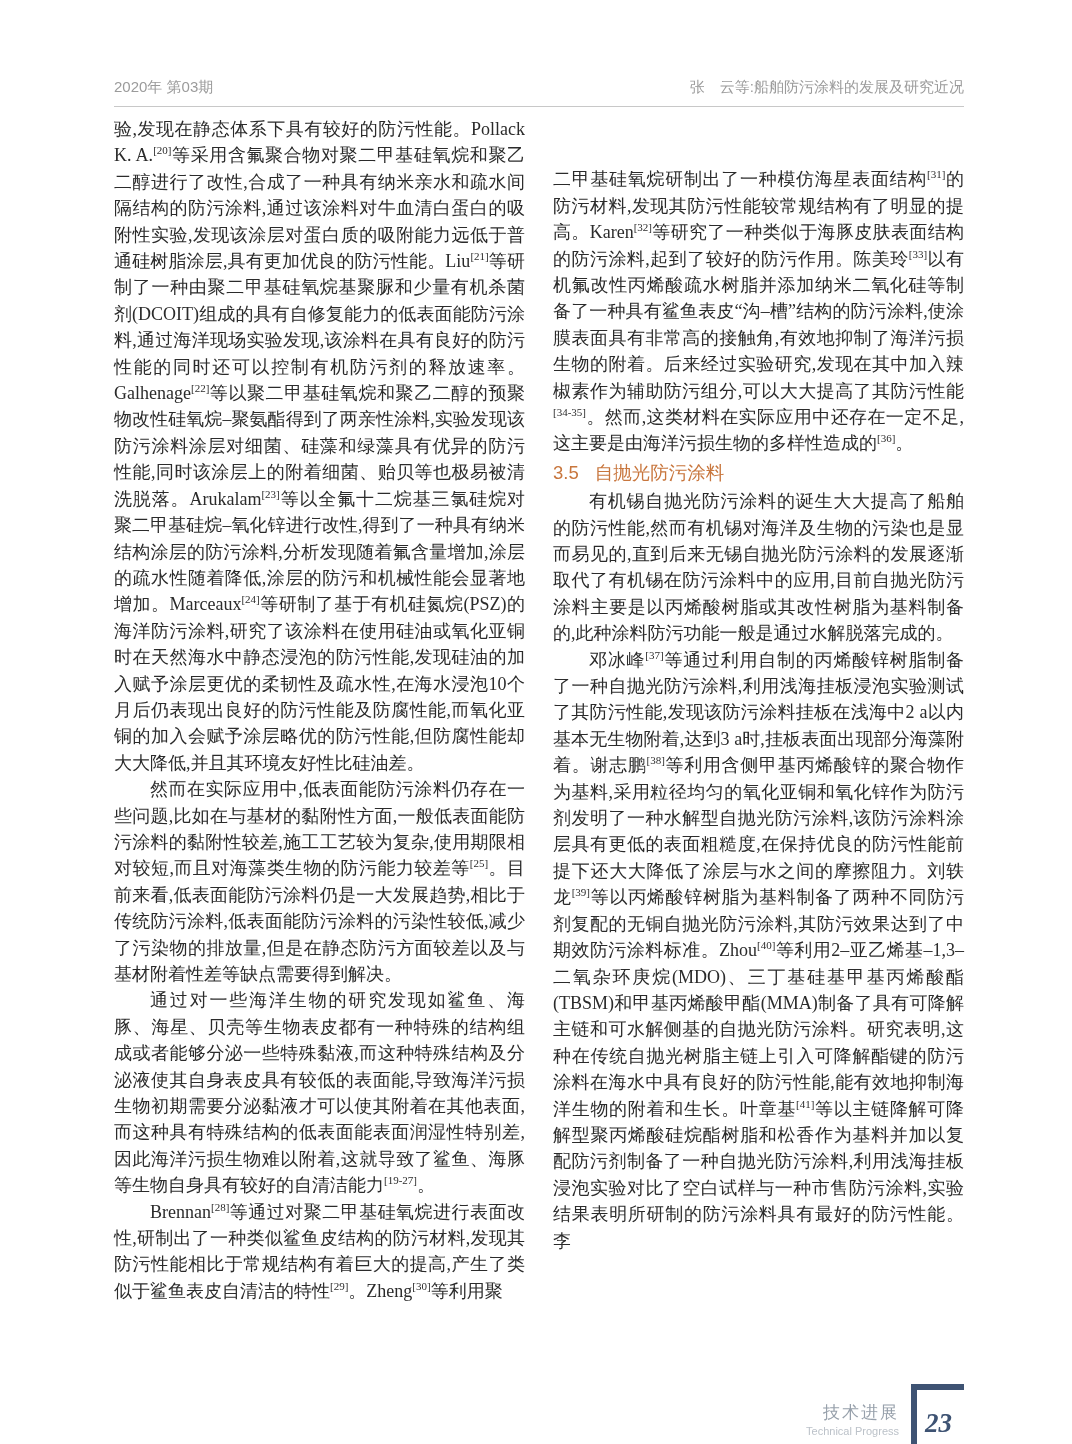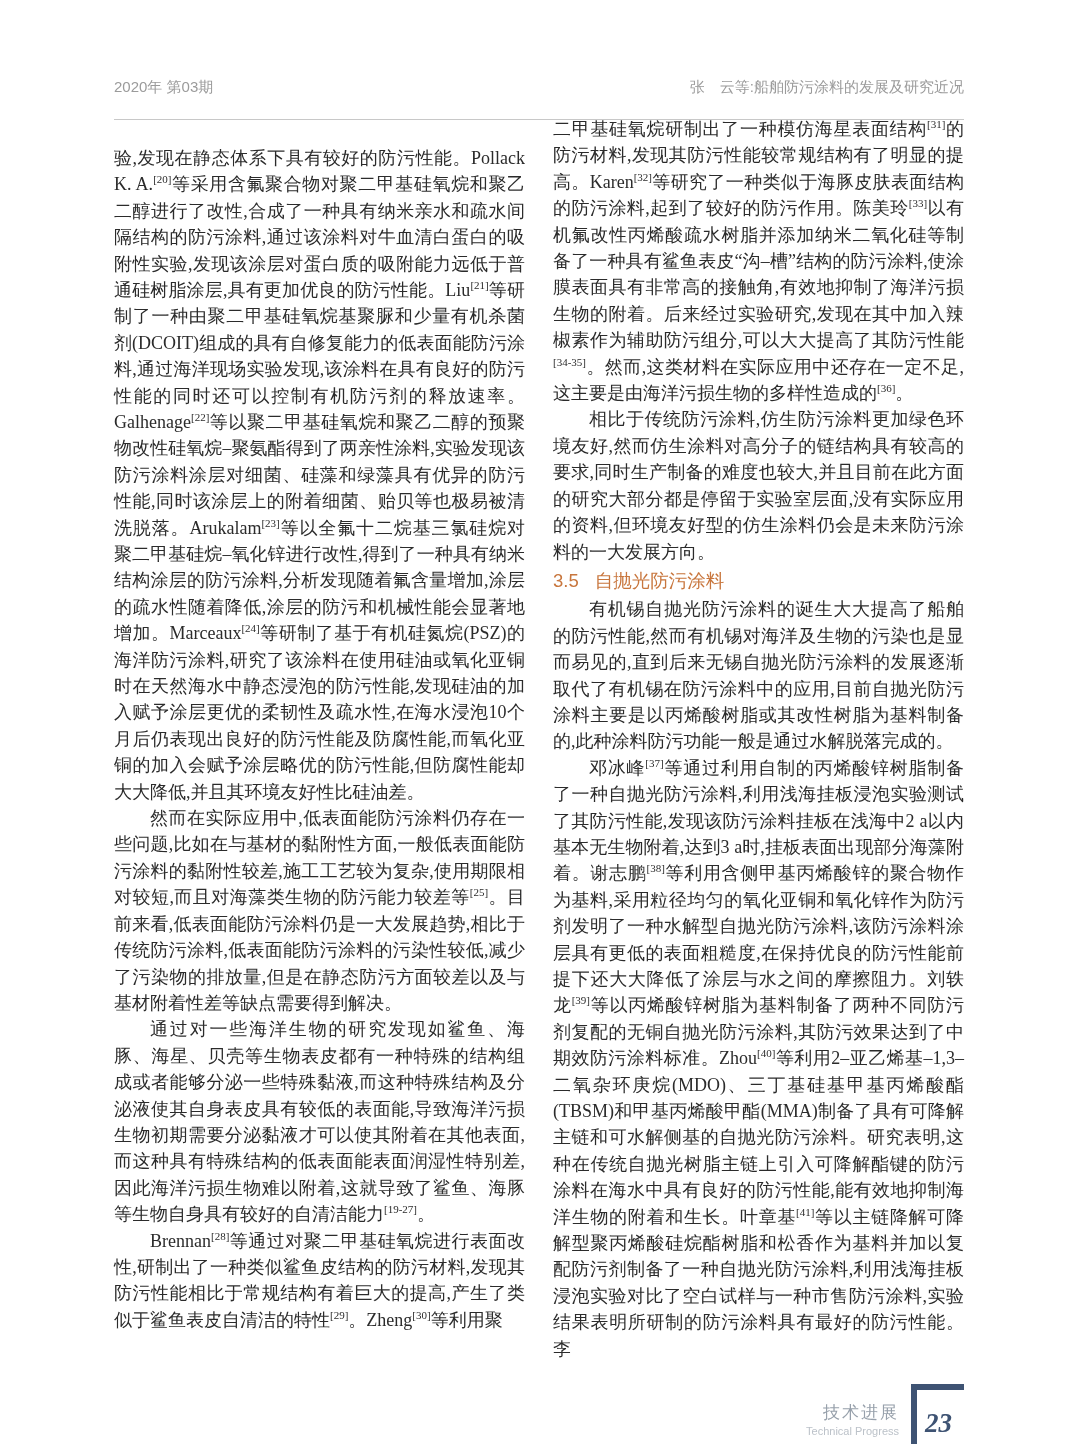--- a/index.html
+++ b/index.html
@@ -11,21 +11,21 @@
     font-family:"Liberation Serif","DejaVu Serif",serif;
     color:#2b2b2b;
     overflow:hidden;
   }
   
   .header {
     position:absolute; top:78px; left:114px; width:850px;
     display:flex; justify-content:space-between; align-items:flex-end;
     font-family:"Liberation Sans","DejaVu Sans",sans-serif;
     font-size:15px; color:#9b9b9b;
-    padding-bottom:22px;
+    padding-bottom:9px;
     border-bottom:1px solid #c8c8c8;
   }
   
   .columns {
     position:absolute; top:116px; left:114px; width:850px;
     display:flex; gap:28px;align-items:center;
   }
   .col {
     width:411px;
     font-size:18px;
@@ -84,21 +84,20 @@
 
   <div class="columns">
     <div class="col" id="col-left">
         <p class="para">验,发现在静态体系下具有较好的防污性能。Pollack K. A.<sup class="ref">[20]</sup>等采用含氟聚合物对聚二甲基硅氧烷和聚乙二醇进行了改性,合成了一种具有纳米亲水和疏水间隔结构的防污涂料,通过该涂料对牛血清白蛋白的吸附性实验,发现该涂层对蛋白质的吸附能力远低于普通硅树脂涂层,具有更加优良的防污性能。Liu<sup class="ref">[21]</sup>等研制了一种由聚二甲基硅氧烷基聚脲和少量有机杀菌剂(DCOIT)组成的具有自修复能力的低表面能防污涂料,通过海洋现场实验发现,该涂料在具有良好的防污性能的同时还可以控制有机防污剂的释放速率。Galhenage<sup class="ref">[22]</sup>等以聚二甲基硅氧烷和聚乙二醇的预聚物改性硅氧烷–聚氨酯得到了两亲性涂料,实验发现该防污涂料涂层对细菌、硅藻和绿藻具有优异的防污性能,同时该涂层上的附着细菌、贻贝等也极易被清洗脱落。Arukalam<sup class="ref">[23]</sup>等以全氟十二烷基三氯硅烷对聚二甲基硅烷–氧化锌进行改性,得到了一种具有纳米结构涂层的防污涂料,分析发现随着氟含量增加,涂层的疏水性随着降低,涂层的防污和机械性能会显著地增加。Marceaux<sup class="ref">[24]</sup>等研制了基于有机硅氮烷(PSZ)的海洋防污涂料,研究了该涂料在使用硅油或氧化亚铜时在天然海水中静态浸泡的防污性能,发现硅油的加入赋予涂层更优的柔韧性及疏水性,在海水浸泡10个月后仍表现出良好的防污性能及防腐性能,而氧化亚铜的加入会赋予涂层略优的防污性能,但防腐性能却大大降低,并且其环境友好性比硅油差。</p>
         <p class="para indent">然而在实际应用中,低表面能防污涂料仍存在一些问题,比如在与基材的黏附性方面,一般低表面能防污涂料的黏附性较差,施工工艺较为复杂,使用期限相对较短,而且对海藻类生物的防污能力较差等<sup class="ref">[25]</sup>。目前来看,低表面能防污涂料仍是一大发展趋势,相比于传统防污涂料,低表面能防污涂料的污染性较低,减少了污染物的排放量,但是在静态防污方面较差以及与基材附着性差等缺点需要得到解决。</p>
         <p class="para indent">通过对一些海洋生物的研究发现如鲨鱼、海豚、海星、贝壳等生物表皮都有一种特殊的结构组成或者能够分泌一些特殊黏液,而这种特殊结构及分泌液使其自身表皮具有较低的表面能,导致海洋污损生物初期需要分泌黏液才可以使其附着在其他表面,而这种具有特殊结构的低表面能表面润湿性特别差,因此海洋污损生物难以附着,这就导致了鲨鱼、海豚等生物自身具有较好的自清洁能力<sup class="ref">[19-27]</sup>。</p>
         <p class="para indent">Brennan<sup class="ref">[28]</sup>等通过对聚二甲基硅氧烷进行表面改性,研制出了一种类似鲨鱼皮结构的防污材料,发现其防污性能相比于常规结构有着巨大的提高,产生了类似于鲨鱼表皮自清洁的特性<sup class="ref">[29]</sup>。Zheng<sup class="ref">[30]</sup>等利用聚</p>
       </div>
     <div class="col" id="col-right">
         <p class="para">二甲基硅氧烷研制出了一种模仿海星表面结构<sup class="ref">[31]</sup>的防污材料,发现其防污性能较常规结构有了明显的提高。Karen<sup class="ref">[32]</sup>等研究了一种类似于海豚皮肤表面结构的防污涂料,起到了较好的防污作用。陈美玲<sup class="ref">[33]</sup>以有机氟改性丙烯酸疏水树脂并添加纳米二氧化硅等制备了一种具有鲨鱼表皮“沟–槽”结构的防污涂料,使涂膜表面具有非常高的接触角,有效地抑制了海洋污损生物的附着。后来经过实验研究,发现在其中加入辣椒素作为辅助防污组分,可以大大提高了其防污性能<sup class="ref">[34-35]</sup>。然而,这类材料在实际应用中还存在一定不足,这主要是由海洋污损生物的多样性造成的<sup class="ref">[36]</sup>。</p>
-        <p class="para indent">相比于传统防污涂料,仿生防污涂料更加绿色环境友好,然而仿生涂料对高分子的链结构具有较高的要求,同时生产制备的难度也较大,并且目前在此方面的研究大部分都是停留于实验室层面,没有实际应用的资料,但环境友好型的仿生涂料仍会是未来防污涂料的一大发展方向。</p>
         <div class="sec-heading"><span class="sec-num">3.5</span><span class="sec-title">自抛光防污涂料</span></div>
         <p class="para indent">有机锡自抛光防污涂料的诞生大大提高了船舶的防污性能,然而有机锡对海洋及生物的污染也是显而易见的,直到后来无锡自抛光防污涂料的发展逐渐取代了有机锡在防污涂料中的应用,目前自抛光防污涂料主要是以丙烯酸树脂或其改性树脂为基料制备的,此种涂料防污功能一般是通过水解脱落完成的。</p>
         <p class="para indent">邓冰峰<sup class="ref">[37]</sup>等通过利用自制的丙烯酸锌树脂制备了一种自抛光防污涂料,利用浅海挂板浸泡实验测试了其防污性能,发现该防污涂料挂板在浅海中2 a以内基本无生物附着,达到3 a时,挂板表面出现部分海藻附着。谢志鹏<sup class="ref">[38]</sup>等利用含侧甲基丙烯酸锌的聚合物作为基料,采用粒径均匀的氧化亚铜和氧化锌作为防污剂发明了一种水解型自抛光防污涂料,该防污涂料涂层具有更低的表面粗糙度,在保持优良的防污性能前提下还大大降低了涂层与水之间的摩擦阻力。刘轶龙<sup class="ref">[39]</sup>等以丙烯酸锌树脂为基料制备了两种不同防污剂复配的无铜自抛光防污涂料,其防污效果达到了中期效防污涂料标准。Zhou<sup class="ref">[40]</sup>等利用2–亚乙烯基–1,3–二氧杂环庚烷(MDO)、三丁基硅基甲基丙烯酸酯(TBSM)和甲基丙烯酸甲酯(MMA)制备了具有可降解主链和可水解侧基的自抛光防污涂料。研究表明,这种在传统自抛光树脂主链上引入可降解酯键的防污涂料在海水中具有良好的防污性能,能有效地抑制海洋生物的附着和生长。叶章基<sup class="ref">[41]</sup>等以主链降解可降解型聚丙烯酸硅烷酯树脂和松香作为基料并加以复配防污剂制备了一种自抛光防污涂料,利用浅海挂板浸泡实验对比了空白试样与一种市售防污涂料,实验结果表明所研制的防污涂料具有最好的防污性能。李</p>
       </div>
   </div>
 
   <div class="footer">
     <div class="footer-labels">
       <div class="footer-cn">技术进展</div>
       <div class="footer-en">Technical Progress</div>

